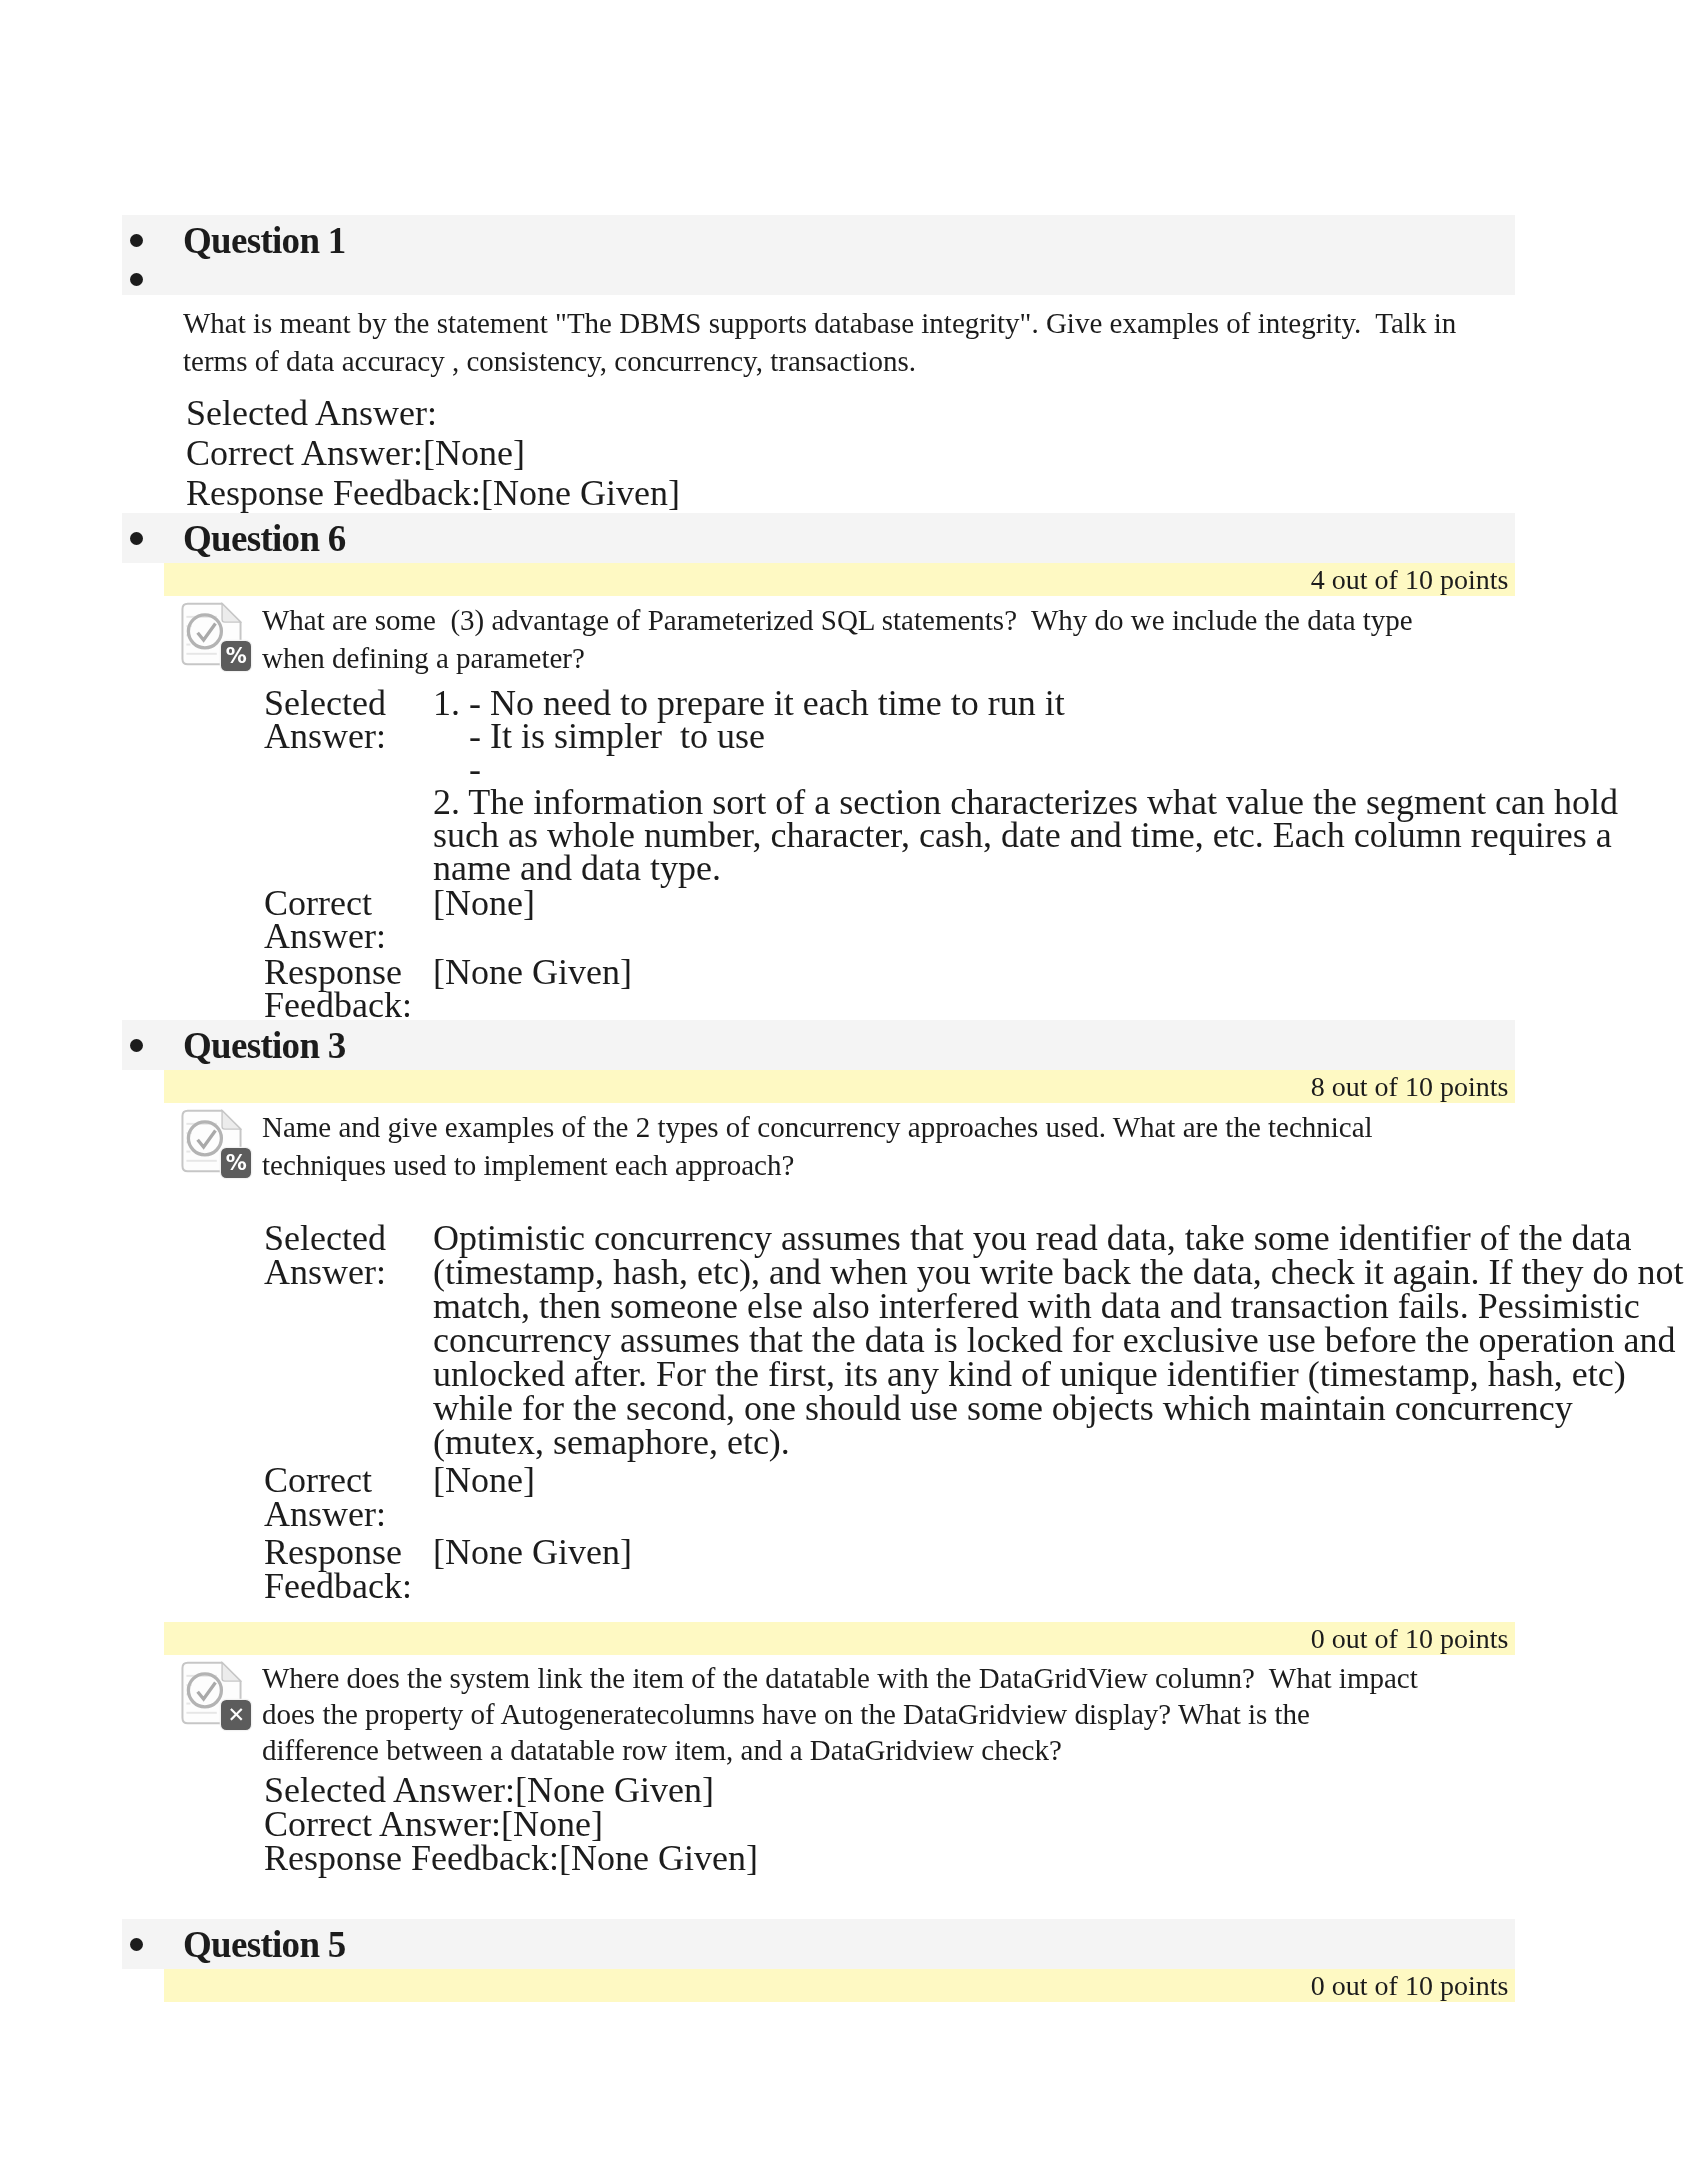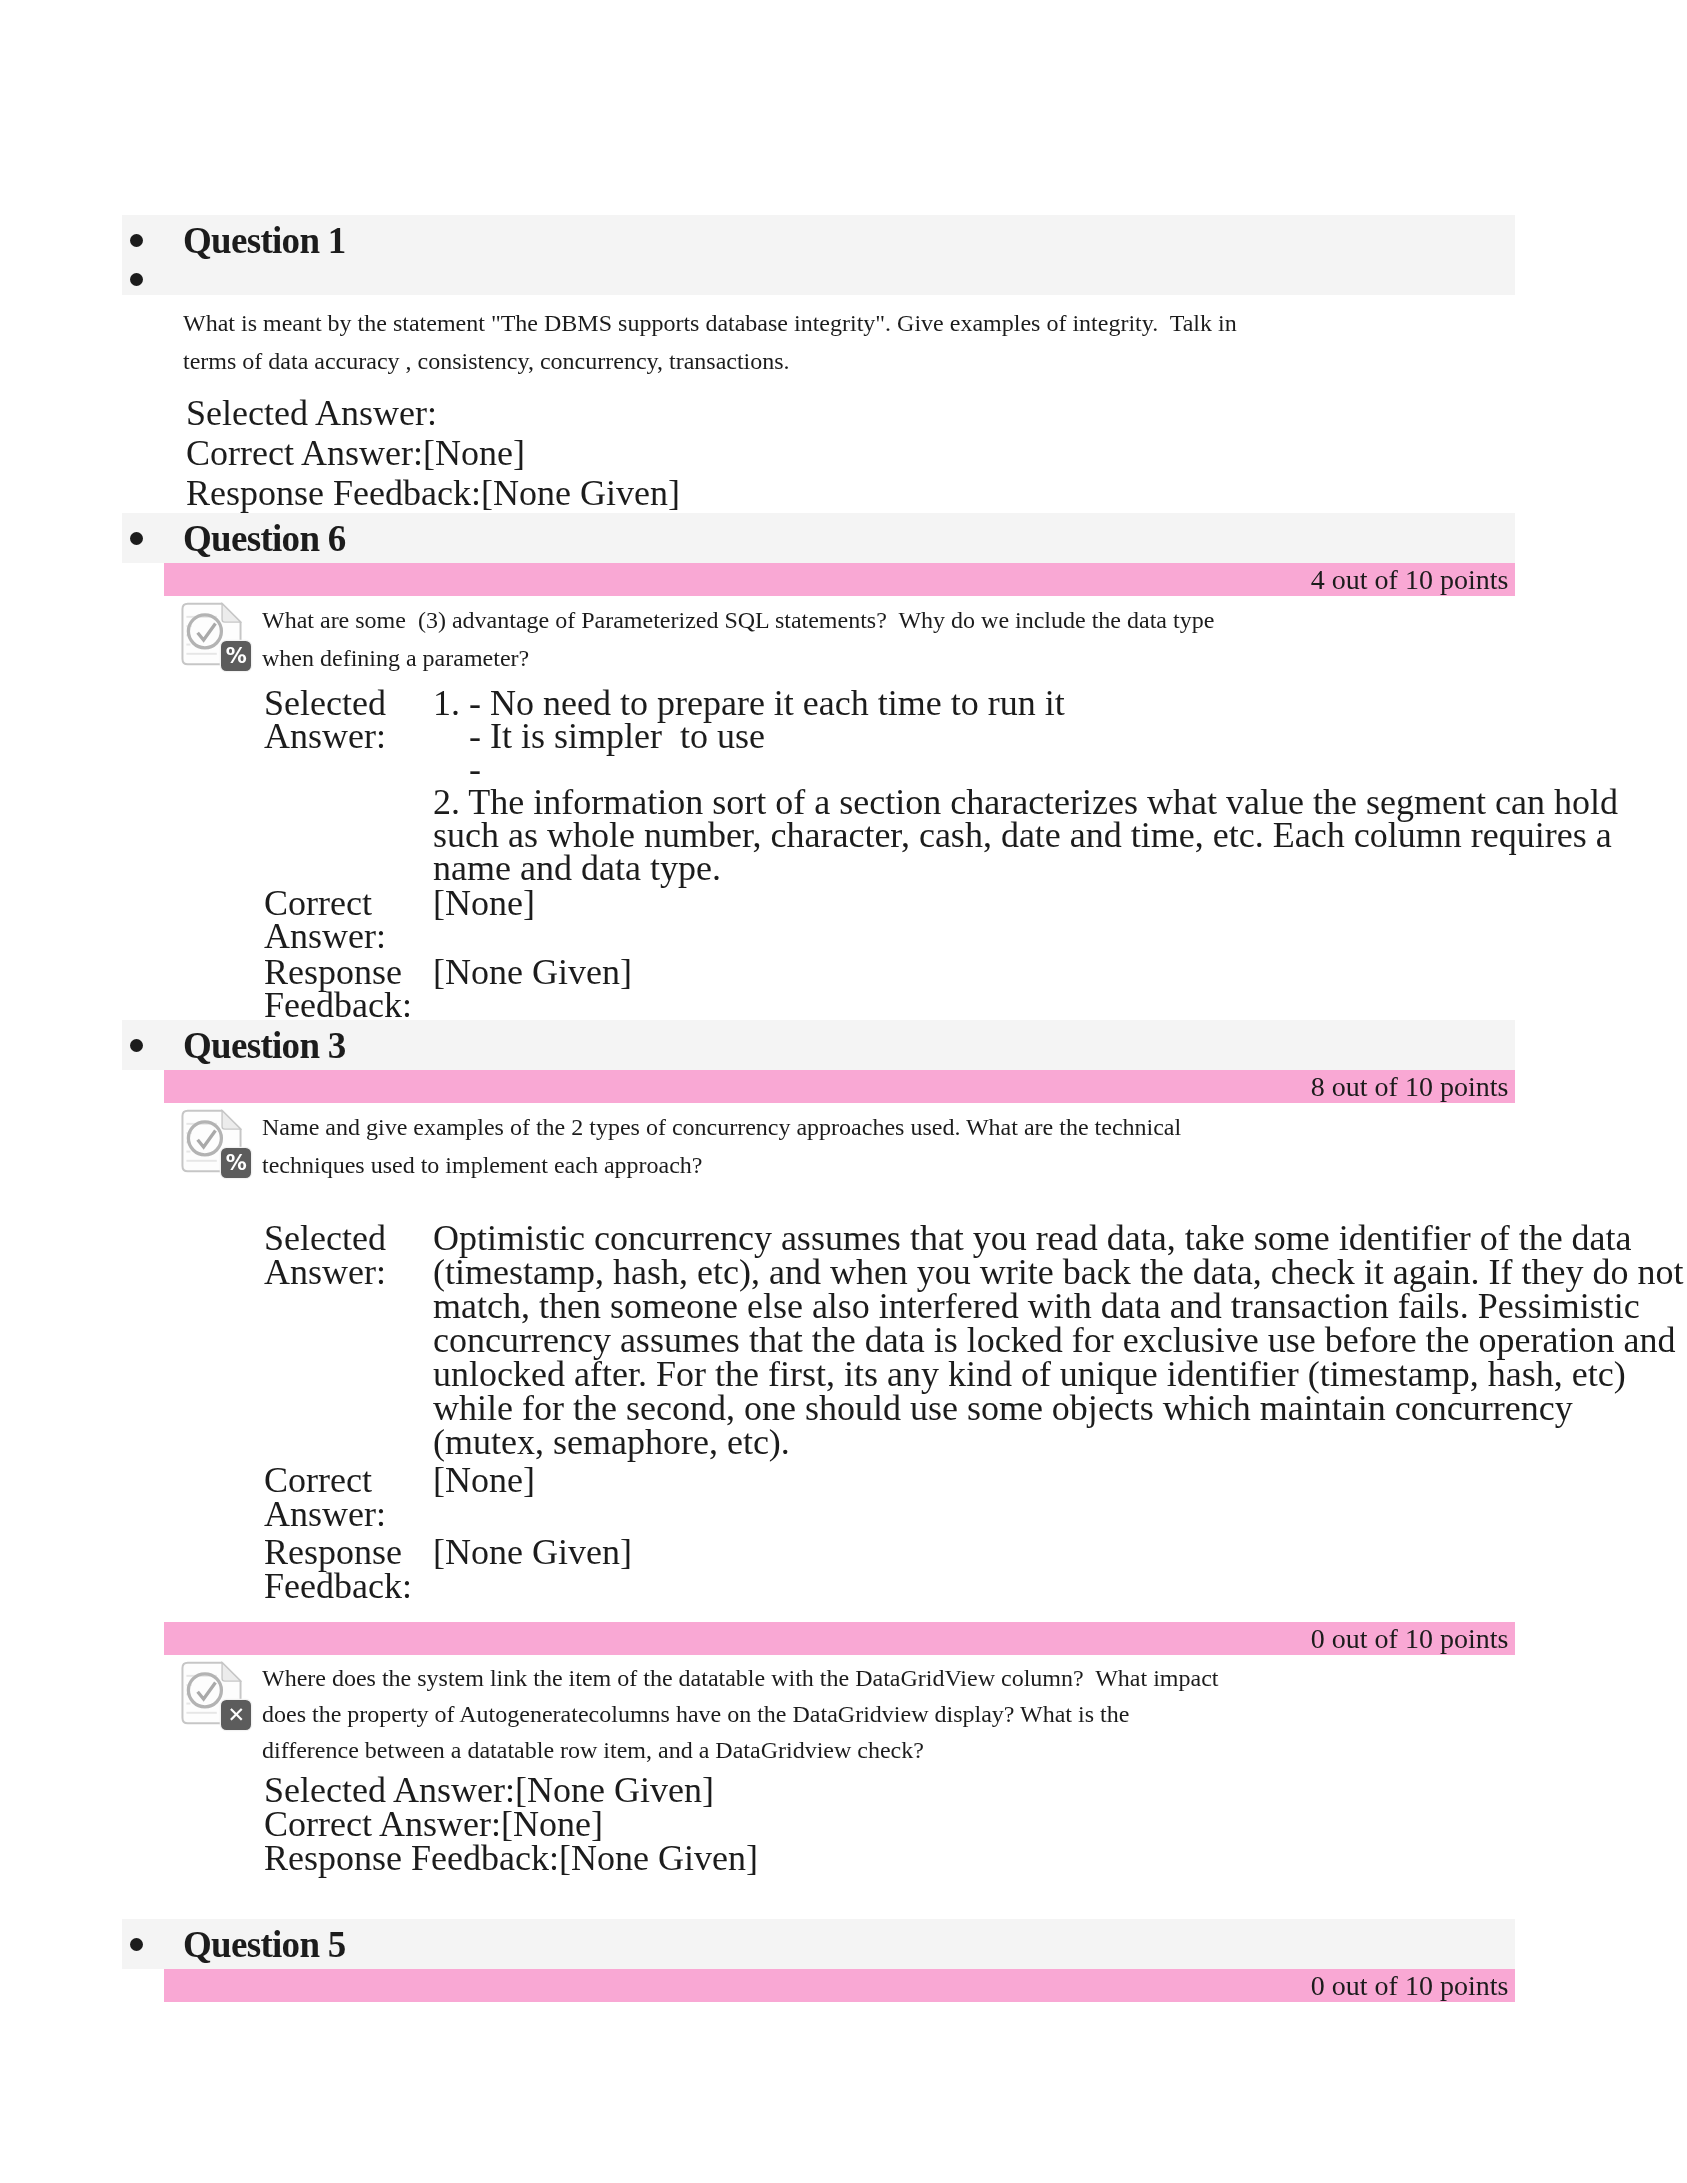--- a/index.html
+++ b/index.html
@@ -29,41 +29,41 @@
   }
   .q-head .bullet { position: absolute; left: 8px; top: 18.5px; }
   .q-title {
     margin: 0 0 0 61px;
     font-size: 37px; font-weight: 700; letter-spacing: -0.7px;
   }
   .q-extra { height: 30px; background: #f4f4f4; position: relative; }
   .q-extra .bullet { position: absolute; left: 8px; top: 8px; }
 
   .q-points {
-    height: 33px; background: #f9a8d4; margin-left: 42px;
+    height: 33px; background: #fef9c3; margin-left: 42px;
     display: flex; align-items: center; justify-content: flex-end;
     padding-right: 6.6px; font-size: 28px;
   }
 
   .q-body { position: relative; margin-top: 5.3px; }
   .q--q1 .q-body { margin-top: 9.3px; }
 
   .q-icon { position: absolute; left: 55px; top: 0; width: 69px; height: 66px; }
   .q-badge {
     position: absolute; right: -5.3px; bottom: -4px;
     width: 30px; height: 30px; border-radius: 5.3px;
     background: #5c5c5c; color: #ffffff;
     display: flex; align-items: center; justify-content: center;
     font: 700 21px "DejaVu Sans", sans-serif;
     box-shadow: 0 0 0 1.3px #f2f2f2;
   }
 
   .q-question {
     margin-left: 140px;
-    font-size: 24px; line-height: 38px;
+    font-size: 29px; line-height: 38px;
     white-space: pre;
   }
   .q--q1 .q-question { margin-left: 61px; }
   .q--q4 .q-question { line-height: 36px; }
 
   .q-rows { margin-left: 142px; margin-top: 9.3px; }
   .q--q1 .q-rows { margin-left: 64px; margin-top: 16px; }
   .q--q3 .q-rows { margin-top: 37px; }
   .q--q4 .q-rows { margin-top: 5.3px; }
 

